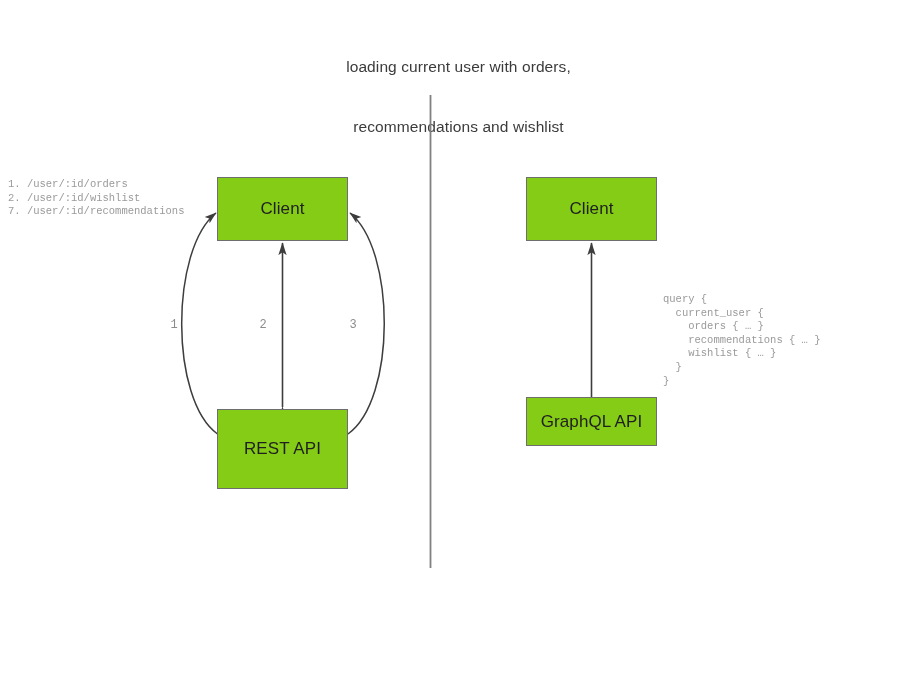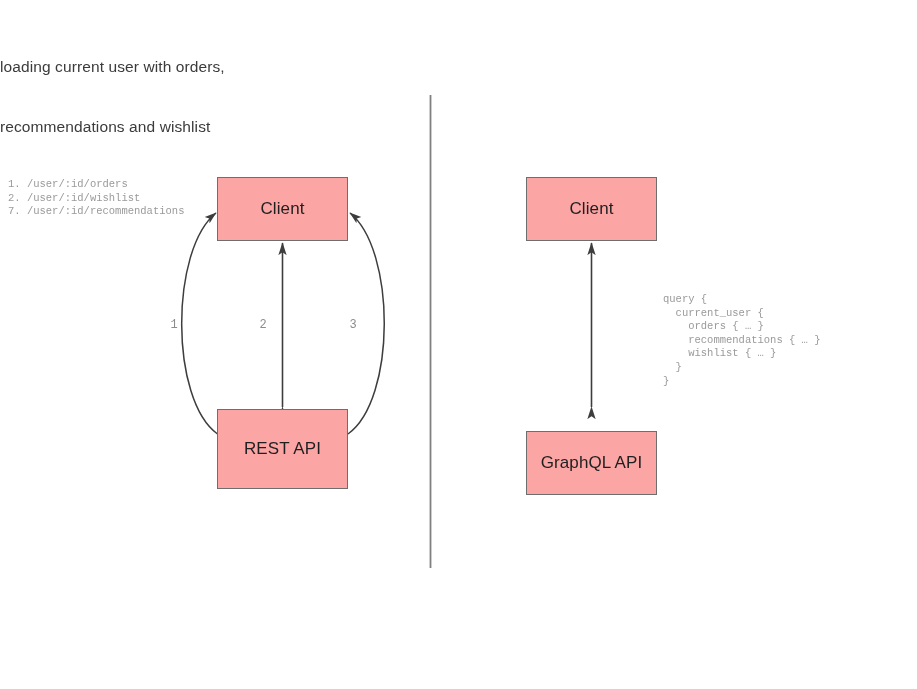--- a/index.html
+++ b/index.html
@@ -23,46 +23,47 @@
     height: 689px;
   }
 
   .abs { position: absolute; }
 
   
   #title {
     left: 0;
     top: 17px;
     width: 917px;
+    text-align: center;
     font-size: 15.5px;
     line-height: 20px;
     color: #3b3b3b;
     letter-spacing: 0.1px;
     white-space: pre;
   }
   #title .tline { display: block; }
 
   
   .node {
     box-sizing: border-box;
-    background: #fca5a5;
+    background: #84cc16;
     border: 1.4px solid #6e6e6e;
     display: flex;
     align-items: center;
     justify-content: center;
     font-size: 17px;
     color: #1f1f1f;
     letter-spacing: 0.1px;
   }
   .node-label { pointer-events: none; }
 
   #rest-client   { left: 217px; top: 177px; width: 131px; height: 64px; }
   #rest-api      { left: 217px; top: 409px; width: 131px; height: 80px; }
   #gql-client    { left: 526px; top: 177px; width: 131px; height: 64px; }
-  #gql-api       { left: 526px; top: 431px; width: 131px; height: 64px; }
+  #gql-api       { left: 526px; top: 397px; width: 131px; height: 49px; }
 
   
   .codeblock {
     font-family: "Liberation Mono", "DejaVu Sans Mono", monospace;
     font-size: 10.5px;
     line-height: 13.6px;
     color: #9a9a9a;
     white-space: pre;
   }
   #endpoint-list { left: 8px;   top: 178px; }

